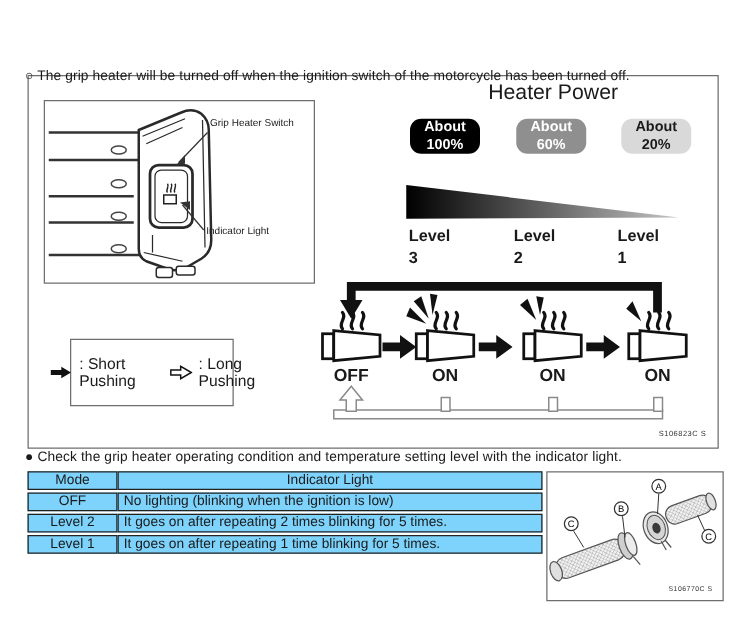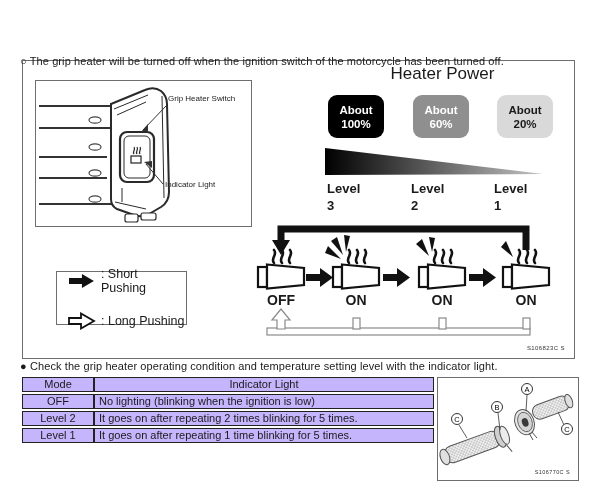--- a/index.html
+++ b/index.html
@@ -6,42 +6,42 @@
   body{
     width:600px;height:500px;position:relative;background:#ffffff;
     font-family:"Liberation Sans",sans-serif;color:#1a1a1a;overflow:hidden;
   }
   
   .frame{position:absolute;border:1px solid #6e6e6e;background:transparent;z-index:1;}
   
   .txt{position:absolute;z-index:4;}
   .note{font-size:11px;letter-spacing:0.1px;white-space:nowrap;}
   .title{font-size:17px;font-weight:normal;text-align:center;}
-  .pwr{position:absolute;z-index:4;top:95px;height:43px;border-radius:9px;
+  .pwr{position:absolute;z-index:4;top:95px;height:28px;border-radius:9px;
        display:flex;flex-direction:column;align-items:center;justify-content:center;
        font-size:11.5px;font-weight:bold;line-height:14px;}
   .pwr-100{background:#000000;color:#ffffff;}
   .pwr-60{background:#8f8f8f;color:#ffffff;}
   .pwr-20{background:#d9d9d9;color:#1a1a1a;}
   .lvl{position:absolute;z-index:4;top:182px;width:60px;text-align:left;
        font-size:13px;font-weight:bold;line-height:14px;}
   .lvl .num{margin-top:3px;}
   .state{position:absolute;z-index:4;top:292px;width:60px;text-align:center;
        font-size:14px;font-weight:bold;}
   .legend-box{position:absolute;left:56px;top:271px;width:131px;height:54px;
-       border:1px solid #6e6e6e;z-index:4;display:flex;flex-direction:column;
+       border:1px solid #6e6e6e;z-index:4;display:flex;
        justify-content:center;gap:17px;padding-left:11px;box-sizing:border-box;}
   .legend-row{display:flex;align-items:center;gap:5px;font-size:12.5px;}
   .figcode{font-size:6px;color:#333;letter-spacing:0.4px;text-align:right;}
   .swlabel{font-size:8px;color:#222;white-space:nowrap;z-index:5;}
   
   table.ind{position:absolute;left:22px;top:375px;z-index:4;border-collapse:separate;
        border-spacing:0 2px;font-size:11px;}
   table.ind td,table.ind th{border:1px solid #222;padding:0 4px;height:13px;
-       line-height:13px;font-weight:normal;background:#c4b5fd;}
+       line-height:13px;font-weight:normal;background:#7dd3fc;}
   td.c1,th.c1{width:62px;text-align:center;}
   td.c2{width:330px;text-align:left;padding-left:8px;}
   th.c2{width:330px;text-align:center;}
   svg{display:block;}
   .artlayer{position:absolute;left:0;top:0;z-index:2;pointer-events:none;}
 </style>
 </head>
 <body>
 
 <div class="txt note" style="left:20px;top:55px;"><span>○</span> <span>The grip heater will be turned off when the ignition switch of the motorcycle has been turned off.</span></div>

